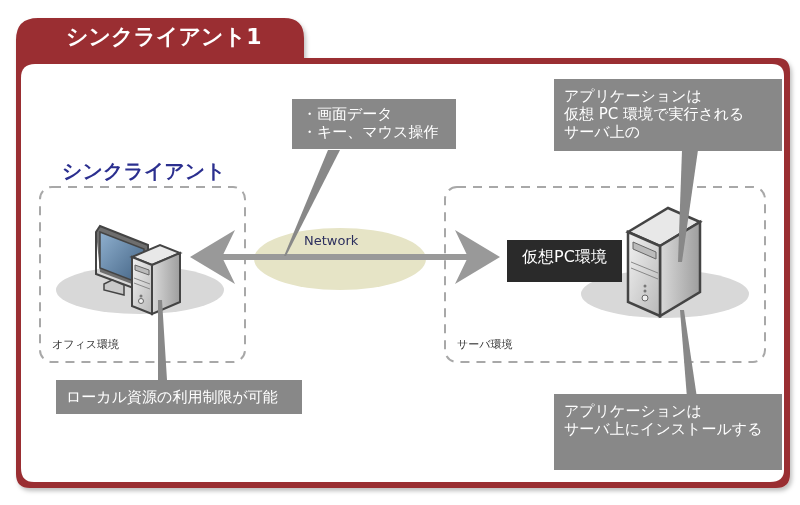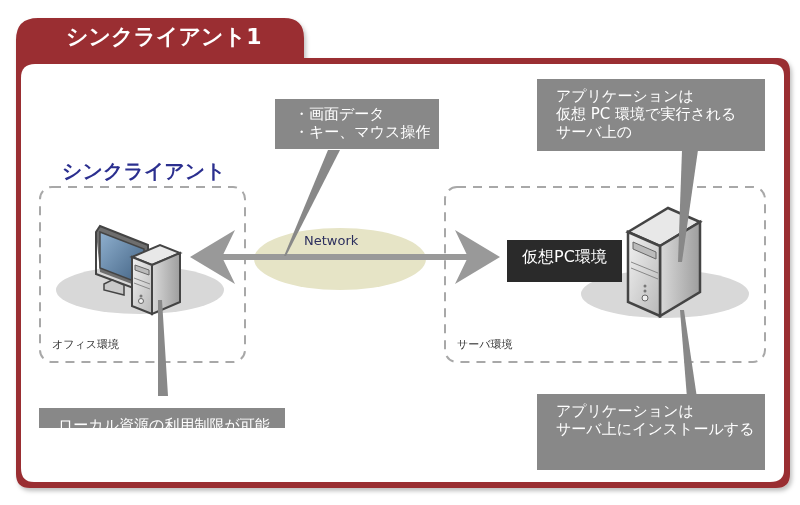--- a/index.html
+++ b/index.html
@@ -1,21 +1,21 @@
 <!DOCTYPE html>
 <html><head>
 <meta charset="utf-8">
 <style>
   html, body { margin: 0; padding: 0; background: #ffffff; }
   body { width: 800px; height: 505px; position: relative; overflow: hidden;
          font-family: "DejaVu Sans", "Liberation Sans", sans-serif; }
   .abs { position: absolute; }
   #frame { position: absolute; left: 0; top: 0; width: 800px; height: 505px; }
   .title-tab-text { left: 58px; top: 22px; color: #ffffff; font-size: 22px; font-weight: bold; letter-spacing: 0px; white-space: nowrap; margin-left: 8px; }
-  .callout { background: #888888; color: #ffffff; font-size: 15px; line-height: 18px; padding: 4px 19px; box-sizing: border-box; white-space: nowrap; }
+  .callout { background: #888888; color: #ffffff; font-size: 15px; line-height: 18px; padding: 4px 10px; box-sizing: border-box; white-space: nowrap; margin-left: 17px; }
   .client-heading { left: 62px; top: 158px; color: #2b2f8f; font-size: 20px; font-weight: bold; white-space: nowrap; }
   .zone-label { font-size: 11px; color: #333333; white-space: nowrap; }
   .network-label { left: 304px; top: 233px; font-size: 13px; color: #2c2f5e; white-space: nowrap; }
   .vpc-label { left: 507px; top: 240px; width: 115px; height: 42px; background: #2a2a2a; color: #ffffff; font-size: 16px; line-height: 34px; text-align: center; white-space: nowrap; }
   .bold { font-weight: bold; }
 </style>
 </head>
 <body>
 
 <svg id="frame" viewBox="0 0 800 505">
@@ -106,20 +106,20 @@
 
 <div class="abs client-heading">シンクライアント</div>
 
 <div class="abs zone-label" style="left:52px; top:337px;">オフィス環境</div>
 <div class="abs zone-label" style="left:457px; top:337px;">サーバ環境</div>
 
 <div class="abs network-label">Network</div>
 
 <div class="abs vpc-label">仮想PC環境</div>
 
-<div class="abs callout" style="left:39px; top:408px; width:246px; height:20px; line-height:26px;">
+<div class="abs callout" style="left:39px; top:380px; width:246px; height:34px; line-height:26px;">
   <span>ローカル資源の利用制限が可能</span>
 </div>
 
 <div class="abs callout" style="left:537px; top:394px; width:228px; height:76px; padding-top:8px;">
   <div>アプリケーションは</div>
   <div>サーバ上にインストールする</div>
 </div>
 
 </body></html>

